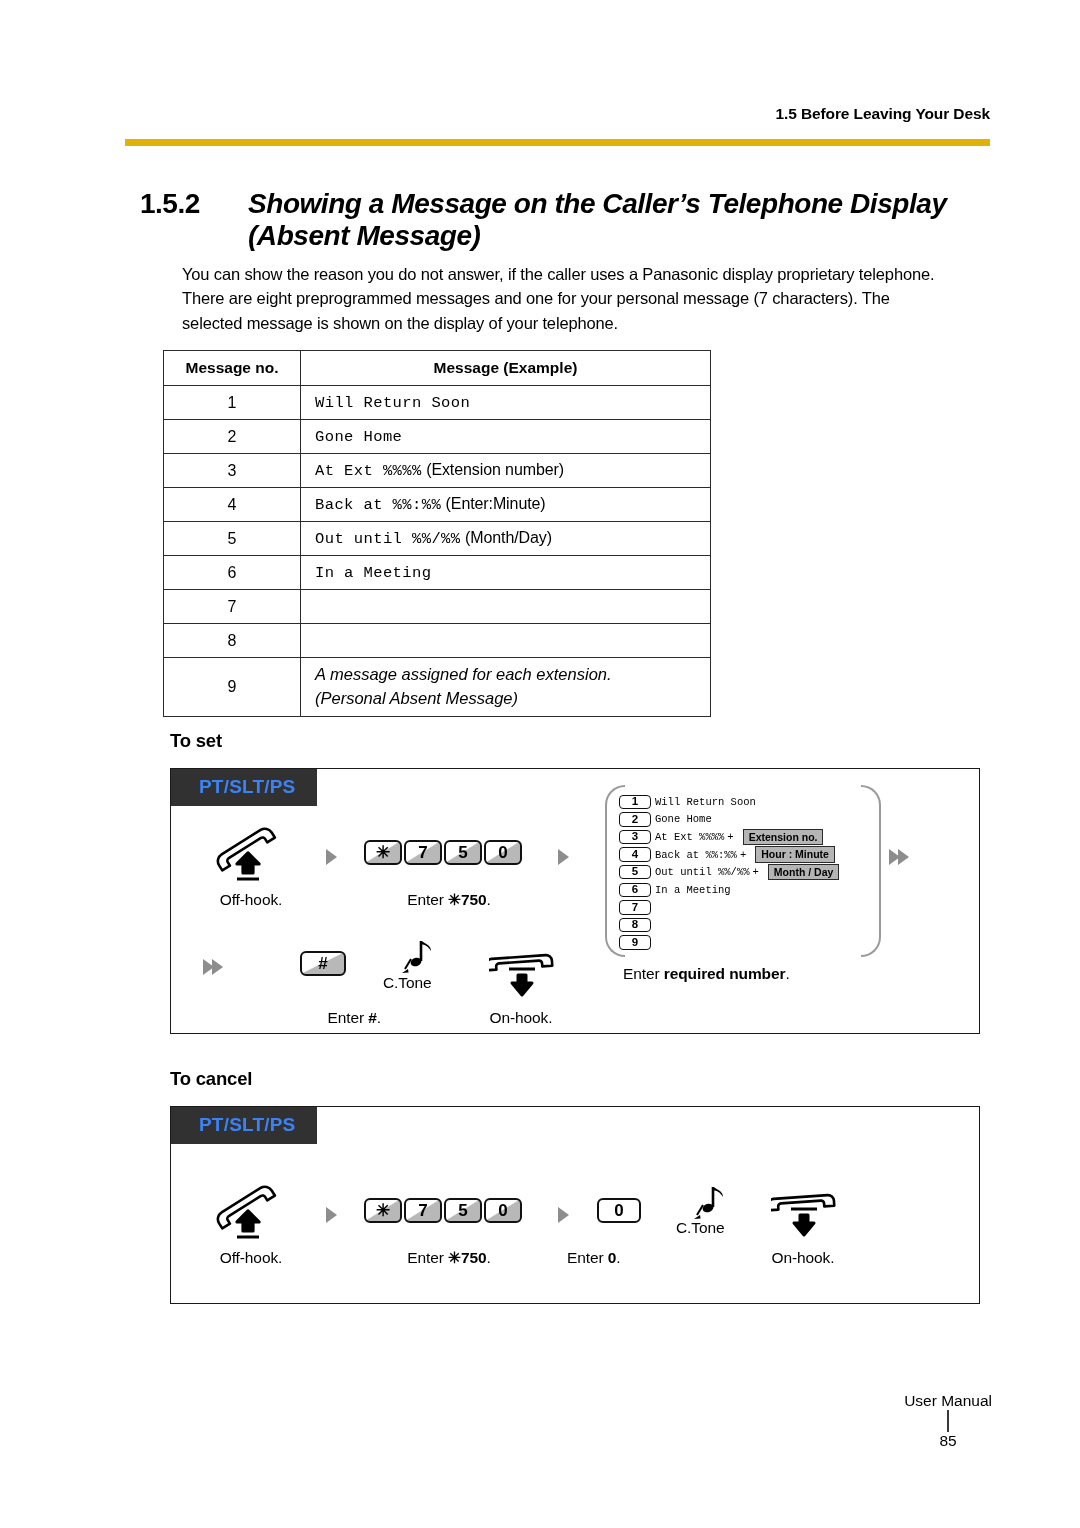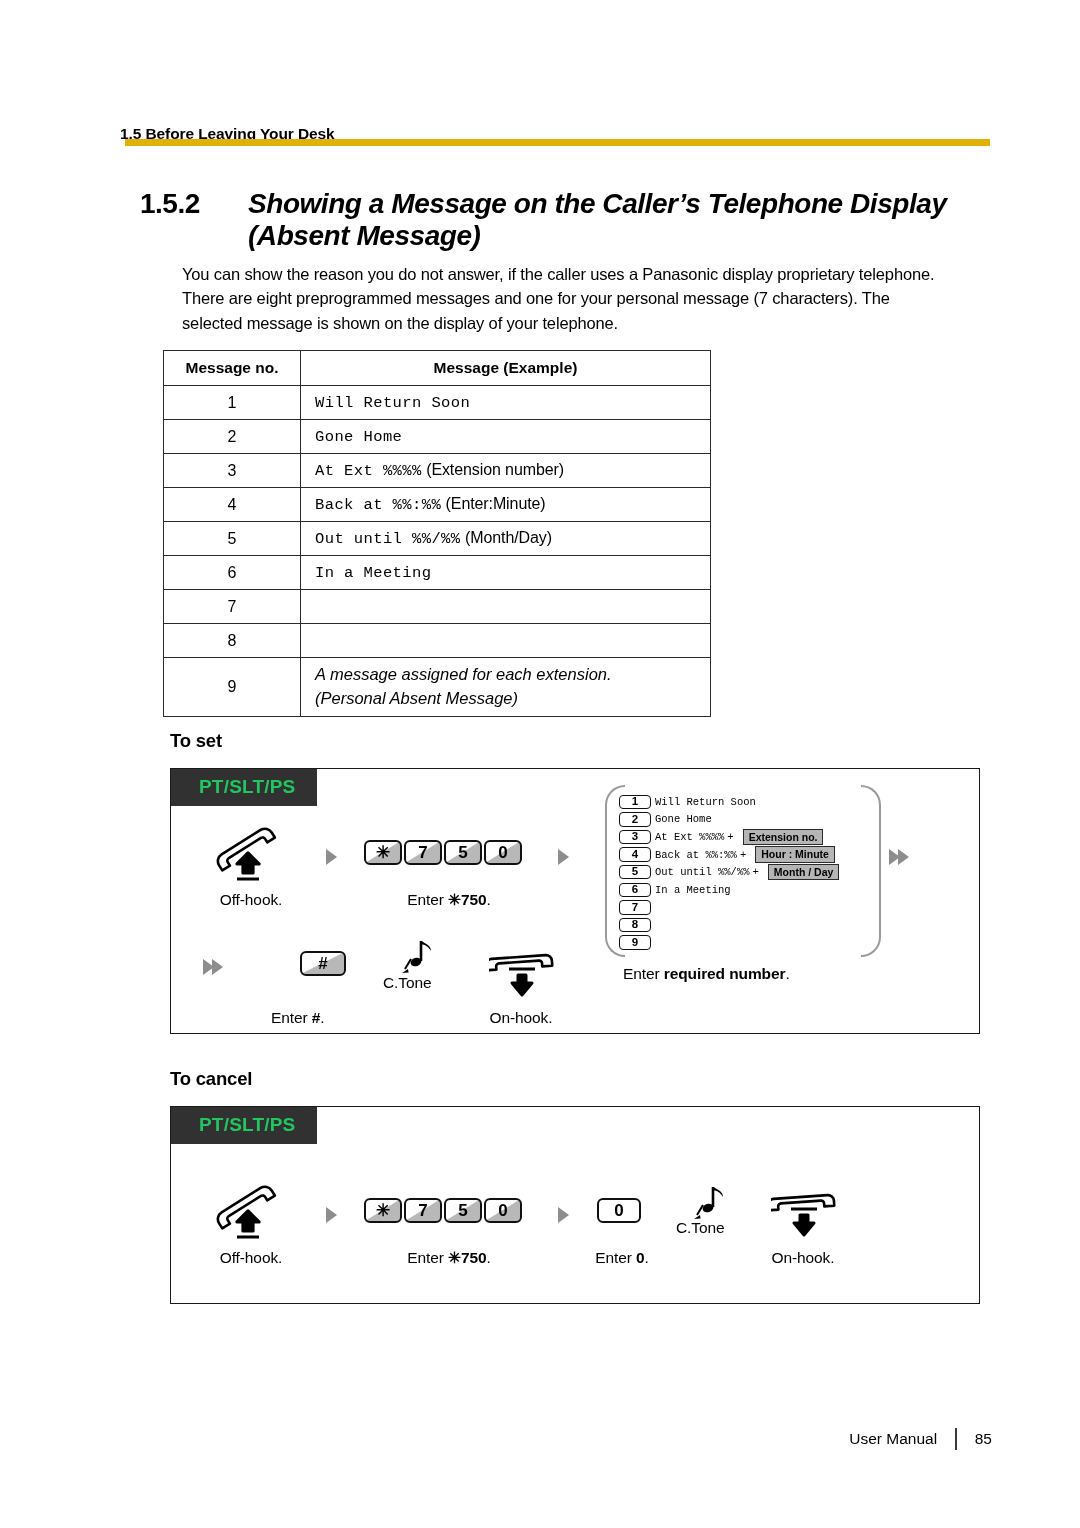--- a/index.html
+++ b/index.html
@@ -15,25 +15,24 @@
     color: #000;
     overflow: hidden;
   }
 
   
   .page-header {
     position: absolute;
     top: 105px;
     left: 120px;
     right: 90px;
-    text-align: left;
+    text-align: right;
     font-size: 15.5px;
     font-weight: bold;
     letter-spacing: -0.1px;
-    margin-top: 20px;
   }
   .header-rule {
     position: absolute;
     top: 139px;
     left: 125px;
     right: 90px;
     height: 7px;
     background: #E0B207;
   }
 
@@ -136,21 +135,21 @@
     box-sizing: border-box;
   }
   #box-set    { top: 768px;  height: 266px; }
   #box-cancel { top: 1106px; height: 198px; }
 
   .pt-tag {
     position: absolute;
     top: 0;
     left: 0;
     background: #313131;
-    color: #22c55e;
+    color: #3b82f6;
     font-size: 19px;
     font-weight: bold;
     letter-spacing: 0.2px;
     padding: 7px 22px 8px 28px;
   }
 
   
   .key {
     display: inline-block;
     position: relative;
@@ -267,20 +266,21 @@
   }
 
   
   .footer {
     position: absolute;
     bottom: 78px;
     right: 88px;
     display: flex;
     align-items: center;
     font-size: 15.5px;
+    flex-direction: column;
   }
   .footer .sep {
     display: inline-block;
     width: 1.6px;
     height: 22px;
     background: #3a3a3a;
     margin: 0 18px;
   }
 </style>
 </head>
@@ -450,21 +450,21 @@
     <span class="arrow"></span><span class="arrow arrow2"></span>
   </div>
 
   <div class="abs" style="left:32px; top:188px;">
     <span class="arrow"></span><span class="arrow arrow2"></span>
   </div>
 
   <div class="abs" style="left:128px; top:182px;">
     <span class="key wide"><span>#</span></span>
   </div>
-  <div class="abs caption" style="left:100px; top:240px; width:110px; text-align:left;">
+  <div class="abs caption" style="left:100px; top:240px; width:110px; text-align:right;">
     <span>Enter </span><b>#</b><span>.</span>
   </div>
 
   <div class="abs" style="left:228px; top:168px;">
     <svg width="34" height="40" viewBox="0 0 34 40">
       <path d="M22 4 v20" stroke="#000" stroke-width="2.6" fill="none"></path>
       <path d="M22 4 c6 3 10 5 10 10 c-3 -5 -6 -6 -10 -7 z" fill="#000"></path>
       <ellipse cx="17" cy="25" rx="5.5" ry="4.2" fill="#000" transform="rotate(-18 17 25)"></ellipse>
       <path d="M12 22 L6 32" stroke="#000" stroke-width="2" fill="none"></path>
       <path d="M3 36 l6 -4 l0.6 3.4 z" fill="#000"></path>
@@ -505,21 +505,21 @@
   </div>
   <div class="abs caption" style="left:178px; top:142px; width:200px; text-align:center;">
     <span>Enter </span><b>✳750</b><span>.</span>
   </div>
 
   <div class="abs" style="left:387px; top:98px;"><span class="arrow"></span></div>
 
   <div class="abs" style="left:425px; top:91px;">
     <span class="key plain"><span>0</span></span>
   </div>
-  <div class="abs caption" style="left:396px; top:142px; width:110px; text-align:center;">
+  <div class="abs caption" style="left:396px; top:142px; width:110px; text-align:left;">
     <span>Enter </span><b>0</b><span>.</span>
   </div>
 
   <div class="abs" style="left:520px; top:76px;">
     <svg width="34" height="40" viewBox="0 0 34 40">
       <path d="M22 4 v20" stroke="#000" stroke-width="2.6" fill="none"></path>
       <path d="M22 4 c6 3 10 5 10 10 c-3 -5 -6 -6 -10 -7 z" fill="#000"></path>
       <ellipse cx="17" cy="25" rx="5.5" ry="4.2" fill="#000" transform="rotate(-18 17 25)"></ellipse>
       <path d="M12 22 L6 32" stroke="#000" stroke-width="2" fill="none"></path>
       <path d="M3 36 l6 -4 l0.6 3.4 z" fill="#000"></path>

